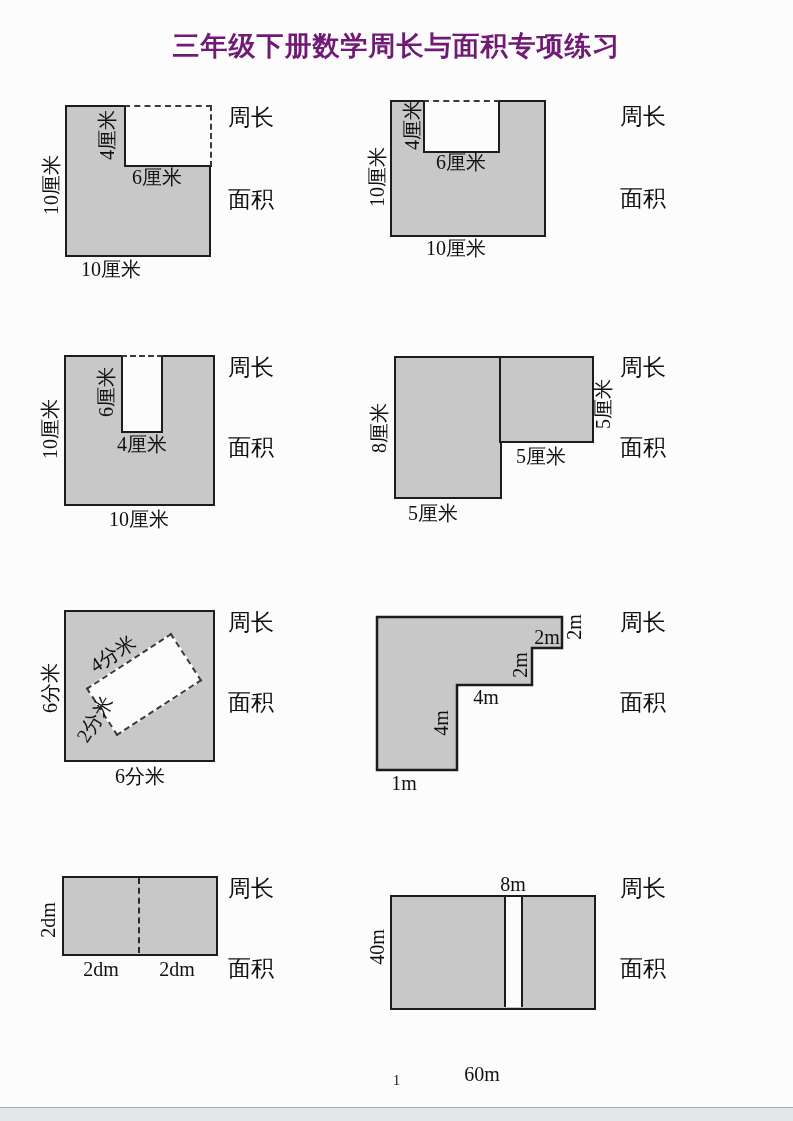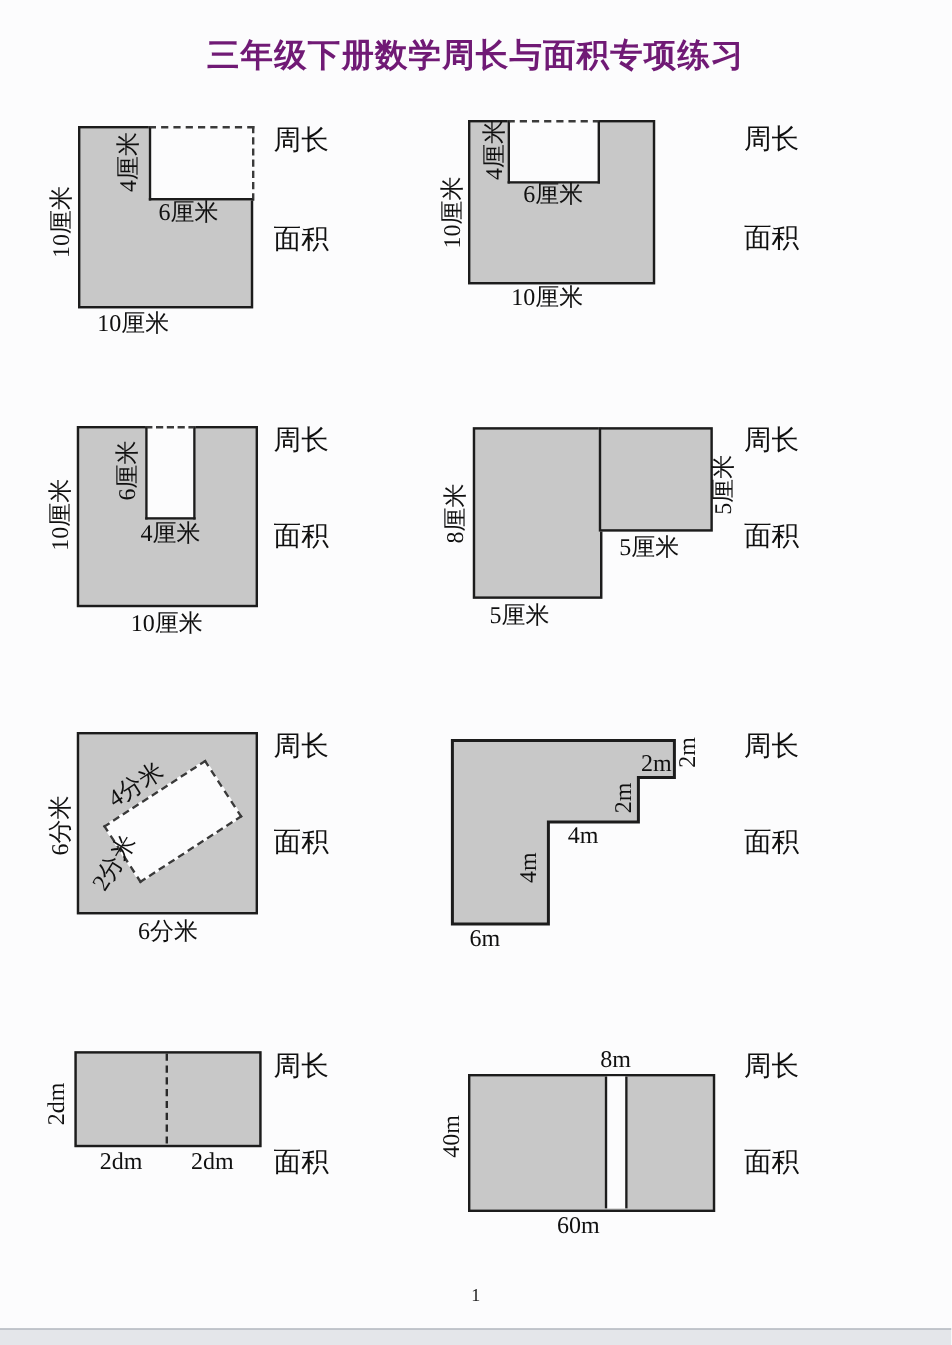--- a/index.html
+++ b/index.html
@@ -151,21 +151,21 @@
 
   <div>
     <svg class="stair" width="192" height="162" viewBox="0 0 192 162">
       <polygon points="2,4 187,4 187,35 157,35 157,72 82,72 82,157 2,157"></polygon>
     </svg>
     <span class="lab v" style="left:574px;top:627px">2m</span>
     <span class="lab" style="left:547px;top:637px">2m</span>
     <span class="lab v" style="left:520px;top:665px">2m</span>
     <span class="lab" style="left:486px;top:697px">4m</span>
     <span class="lab v" style="left:441px;top:723px">4m</span>
-    <span class="lab" style="left:404px;top:783px">6m</span>
+    <span class="lab" style="left:404px;top:783px">1m</span>
     <span class="pa" style="left:620px;top:622px">周长</span>
     <span class="pa" style="left:620px;top:702px">面积</span>
   </div>
 
   <div>
     <div class="gray" style="left:62px;top:876px;width:156px;height:80px">
       <div class="divider-dashed"></div>
     </div>
     <span class="lab v" style="left:48px;top:920px">2dm</span>
     <span class="lab" style="left:101px;top:969px">2dm</span>
@@ -173,21 +173,21 @@
     <span class="pa" style="left:228px;top:888px">周长</span>
     <span class="pa" style="left:228px;top:968px">面积</span>
   </div>
 
   <div>
     <div class="gray" style="left:390px;top:895px;width:206px;height:115px">
       <div class="strip"></div>
     </div>
     <span class="lab" style="left:513px;top:884px">8m</span>
     <span class="lab v" style="left:377px;top:947px">40m</span>
-    <span class="lab" style="left:482px;top:1022px">60m</span>
+    <span class="lab" style="left:482px;top:1074px">60m</span>
     <span class="pa" style="left:620px;top:888px">周长</span>
     <span class="pa" style="left:620px;top:968px">面积</span>
   </div>
 
   <div class="pagenum">1</div>
   <div class="footer-band"></div>
 
 </div>
 
 </body></html>

